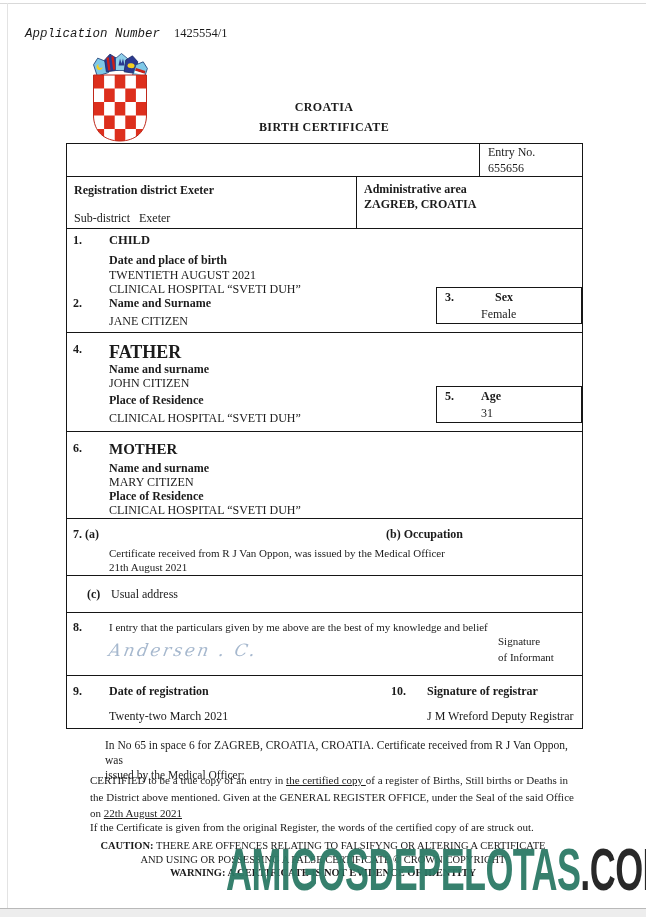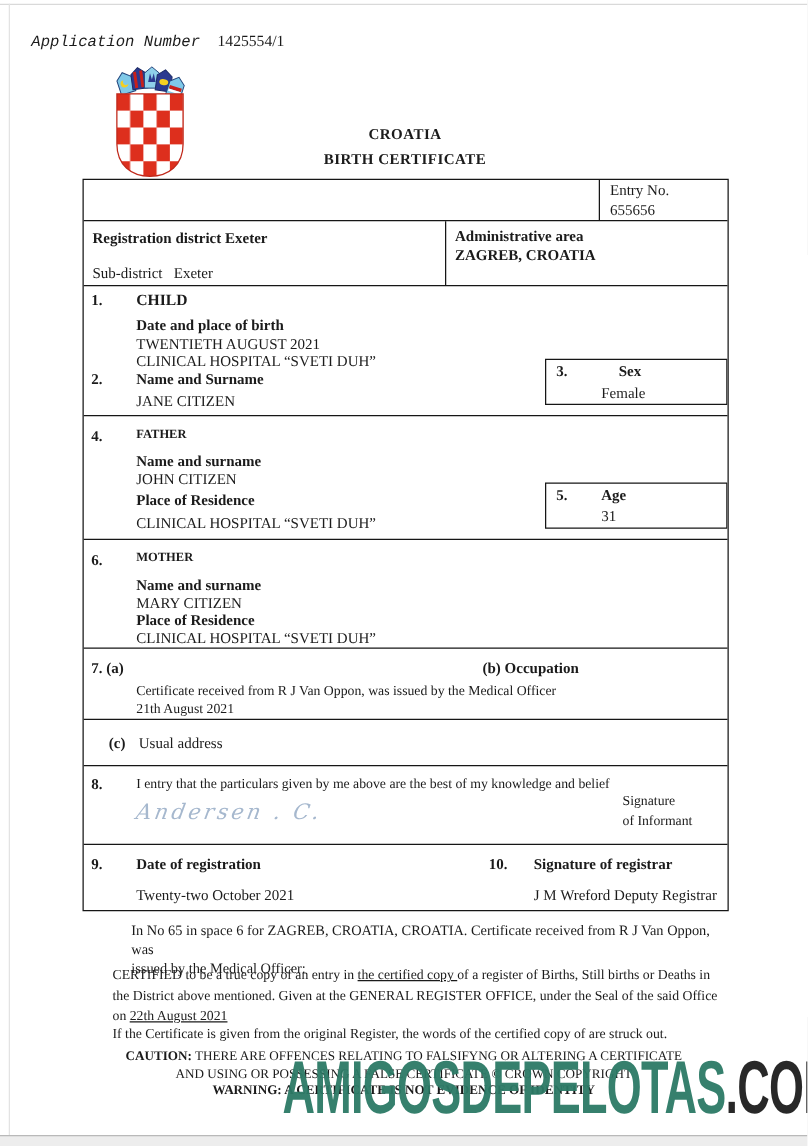--- a/index.html
+++ b/index.html
@@ -128,35 +128,35 @@
       <span class="abs" style="left:42px;top:85px;">JANE CITIZEN</span>
       <div class="sidebox" style="left:369px;top:58px;width:146px;height:37px;">
         <span class="abs b" style="left:8px;top:2px;">3.</span>
         <span class="abs b" style="left:58px;top:2px;">Sex</span>
         <span class="abs" style="left:44px;top:19px;">Female</span>
       </div>
     </div>
 
     <div class="row" style="top:189px;height:99px;">
       <span class="abs b" style="left:6px;top:9px;">4.</span>
-      <span class="abs b" style="left:42px;top:9px;font-size:10px;">FATHER</span>
+      <span class="abs b" style="left:42px;top:9px;font-size:18px;">FATHER</span>
       <span class="abs b" style="left:42px;top:29px;">Name and surname</span>
       <span class="abs" style="left:42px;top:43px;">JOHN CITIZEN</span>
       <span class="abs b" style="left:42px;top:60px;">Place of Residence</span>
       <span class="abs" style="left:42px;top:78px;">CLINICAL HOSPITAL “SVETI DUH”</span>
       <div class="sidebox" style="left:369px;top:53px;width:146px;height:37px;">
         <span class="abs b" style="left:8px;top:2px;">5.</span>
         <span class="abs b" style="left:44px;top:2px;">Age</span>
         <span class="abs" style="left:44px;top:19px;">31</span>
       </div>
     </div>
 
     <div class="row" style="top:288px;height:87px;">
       <span class="abs b" style="left:6px;top:9px;">6.</span>
-      <span class="abs b" style="left:42px;top:9px;font-size:10px;">MOTHER</span>
+      <span class="abs b" style="left:42px;top:9px;font-size:15px;">MOTHER</span>
       <span class="abs b" style="left:42px;top:29px;">Name and surname</span>
       <span class="abs" style="left:42px;top:43px;">MARY CITIZEN</span>
       <span class="abs b" style="left:42px;top:57px;">Place of Residence</span>
       <span class="abs" style="left:42px;top:71px;">CLINICAL HOSPITAL “SVETI DUH”</span>
     </div>
 
     <div class="row" style="top:375px;height:57px;">
       <span class="abs b" style="left:6px;top:8px;">7. (a)</span>
       <span class="abs b" style="left:319px;top:8px;">(b) Occupation</span>
       <span class="abs small" style="left:42px;top:28px;">Certificate received from R J Van Oppon, was issued by the Medical Officer</span>
@@ -172,21 +172,21 @@
       <span class="abs b" style="left:6px;top:7px;">8.</span>
       <span class="abs small" style="left:42px;top:8px;">I entry that the particulars given by me above are the best of my knowledge and belief</span>
       <span class="abs script-sig" style="left:42px;top:27px;">Andersen . C.</span>
       <span class="abs small" style="left:431px;top:22px;">Signature</span>
       <span class="abs small" style="left:431px;top:38px;">of Informant</span>
     </div>
 
     <div class="row" style="top:532px;height:52px;border-bottom:none;">
       <span class="abs b" style="left:6px;top:8px;">9.</span>
       <span class="abs b" style="left:42px;top:8px;">Date of registration</span>
-      <span class="abs" style="left:42px;top:33px;">Twenty-two October 2021</span>
+      <span class="abs" style="left:42px;top:33px;">Twenty-two March 2021</span>
       <span class="abs b" style="left:324px;top:8px;">10.</span>
       <span class="abs b" style="left:360px;top:8px;">Signature of registrar</span>
       <span class="abs" style="left:360px;top:33px;">J M Wreford Deputy Registrar</span>
     </div>
   </div>
 
   <div class="abs footer-note">
     <span style="display:block;">In No 65 in space 6 for ZAGREB, CROATIA,  CROATIA.  Certificate received from R J Van Oppon, was</span>
     <span style="display:block;">issued by the Medical Officer:</span>
   </div>

